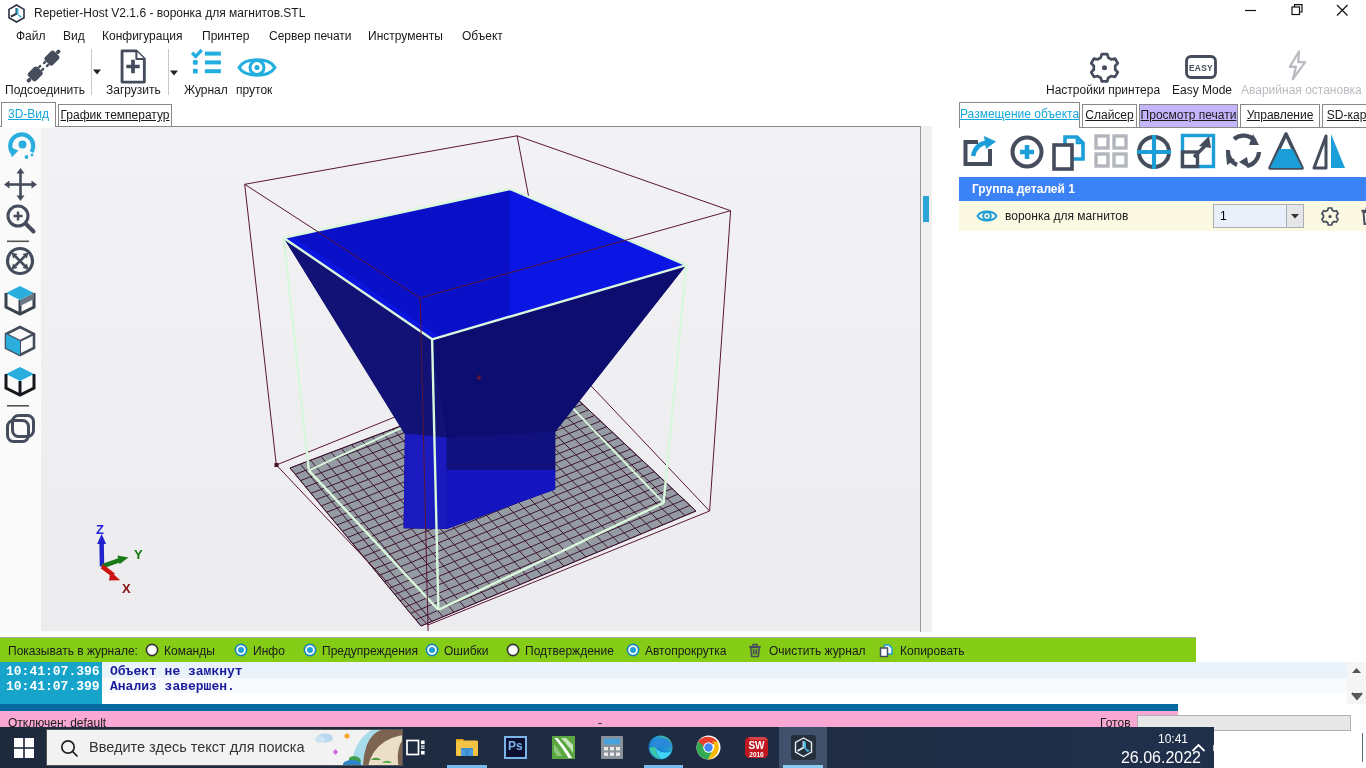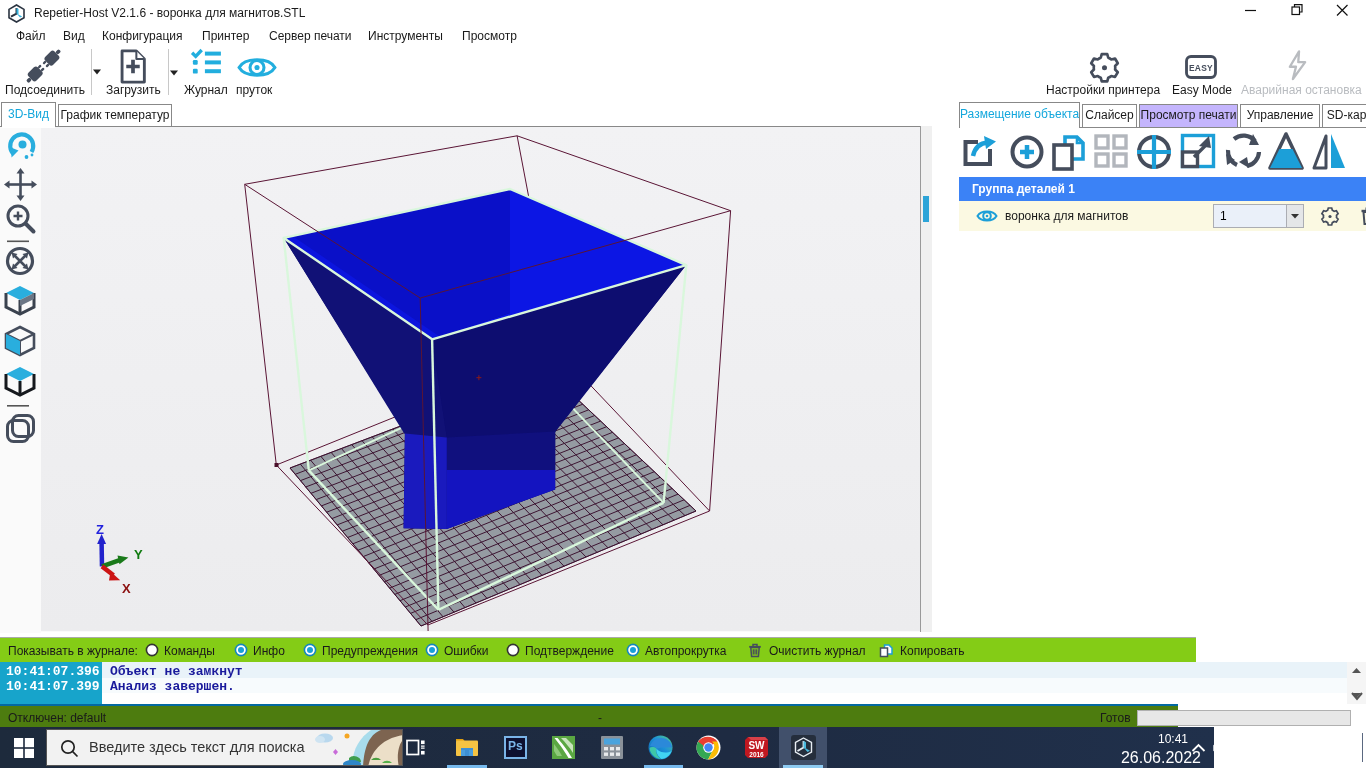--- a/index.html
+++ b/index.html
@@ -1,20 +1,20 @@
 <!DOCTYPE html>
 <html><head>
 <meta charset="utf-8">
 <style>
   * { margin:0; padding:0; box-sizing:border-box; }
   html,body { width:1366px; height:768px; overflow:hidden; }
   body { font-family:"Liberation Sans", sans-serif; background:#fff; position:relative; }
   .abs { position:absolute; }
   .t12 { font-size:12px; color:#1a1a1a; }
-  .tab { white-space:nowrap; overflow:hidden; }
+  .tab { white-space:nowrap; overflow:hidden;text-decoration:underline; }
   svg { display:block; }
 </style>
 </head>
 <body>
 
 <div class="abs" style="left:0;top:0;width:1366px;height:26px;background:#fff;">
   <svg class="abs" style="left:7px;top:4px" width="19" height="19" viewBox="0 0 19 19">
     <polygon points="9.5,1 17,5.4 17,13.8 9.5,18 2,13.8 2,5.4" fill="none" stroke="#2a3340" stroke-width="1.6"></polygon>
     <path d="M9.5 4 L9.5 9.6 L4 12.6" stroke="#2a3340" stroke-width="2" fill="none"></path>
     <path d="M9.5 4 L11.5 5 L11.5 10.4 L9.5 9.6 Z" fill="#35b3dd"></path>
@@ -29,21 +29,21 @@
   </svg>
 </div>
 
 <div class="abs t12" style="left:0;top:26px;width:1366px;height:21px;background:#fff;">
   <span class="abs" style="left:16px;top:3px">Файл</span>
   <span class="abs" style="left:63px;top:3px">Вид</span>
   <span class="abs" style="left:102px;top:3px">Конфигурация</span>
   <span class="abs" style="left:202px;top:3px">Принтер</span>
   <span class="abs" style="left:269px;top:3px">Сервер печати</span>
   <span class="abs" style="left:368px;top:3px">Инструменты</span>
-  <span class="abs" style="left:462px;top:3px">Просмотр</span>
+  <span class="abs" style="left:462px;top:3px">Объект</span>
 </div>
 
 <div class="abs" style="left:0;top:47px;width:1366px;height:54px;background:#fff;" id="toolbar">
 
   <svg class="abs" style="left:22px;top:0px" width="45" height="39" viewBox="0 0 46 42">
     <g fill="#454d5c">
       <g transform="rotate(-45 31 12)">
         <rect x="24" y="6" width="14" height="12" rx="3"></rect>
         <rect x="20" y="8.5" width="4" height="2.5" rx="1"></rect>
         <rect x="20" y="13" width="4" height="2.5" rx="1"></rect>
@@ -460,21 +460,21 @@
   <span class="abs" style="left:110px;top:17px;color:#1a1a9c">Анализ завершен.</span>
 
   <div class="abs" style="left:1347px;top:0;width:19px;height:42px;background:#f5f5f5">
     <svg width="19" height="42" viewBox="0 0 19 42">
       <polygon points="9.5,6 14,11 5,11" fill="#555"></polygon>
       <polygon points="9.5,36 14,31 5,31" fill="#555"></polygon>
     </svg>
   </div>
 </div>
 
-<div class="abs" style="left:0;top:704px;width:1178px;height:23px;background:#4d7c0f;border-top:2px solid #0369a1">
+<div class="abs" style="left:0;top:704px;width:1178px;height:23px;background:#f9a8d4;border-top:7px solid #0369a1">
   <span class="abs t12" style="left:8px;top:5px">Отключен: default</span>
   <span class="abs t12" style="left:598px;top:5px">-</span>
   <span class="abs t12" style="left:1100px;top:5px">Готов</span>
   <div class="abs" style="left:1137px;top:4px;width:214px;height:16px;background:#e7e7e7;border:1px solid #b0b0b0"></div>
 </div>
 
 <div class="abs" style="left:0;top:727px;width:1214px;height:41px;background:linear-gradient(90deg,#1d2a3c,#1e2b42 60%,#20304b);" id="taskbar">
 
   <svg class="abs" style="left:14px;top:11px" width="20" height="20" viewBox="0 0 20 20" fill="#fff">
     <rect x="0" y="0" width="9.2" height="9.2"></rect>

